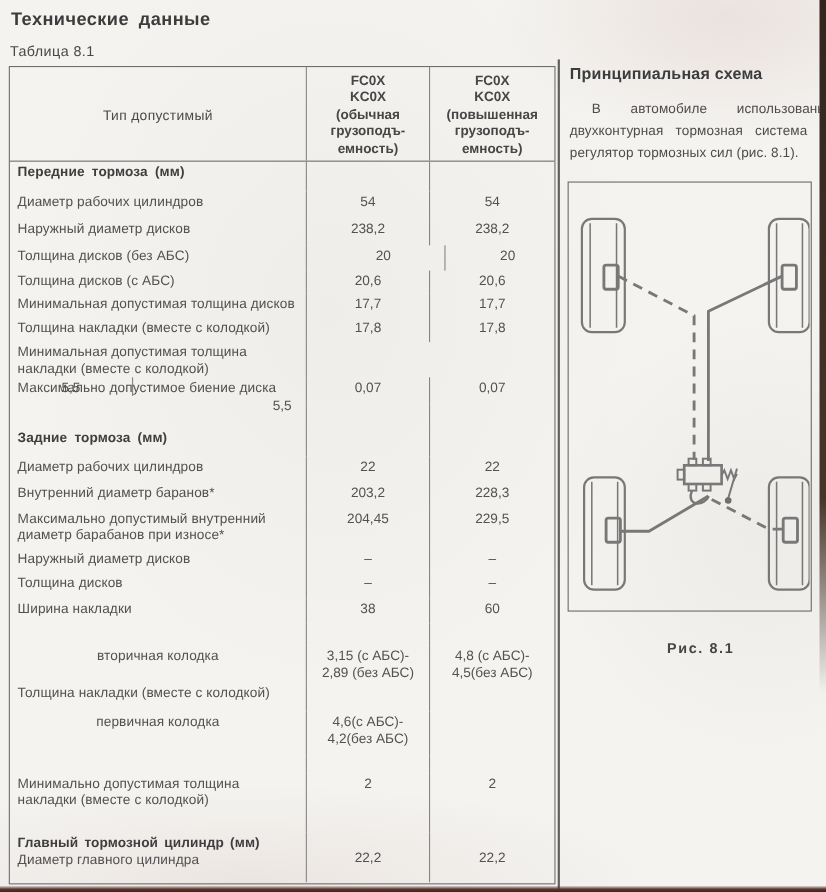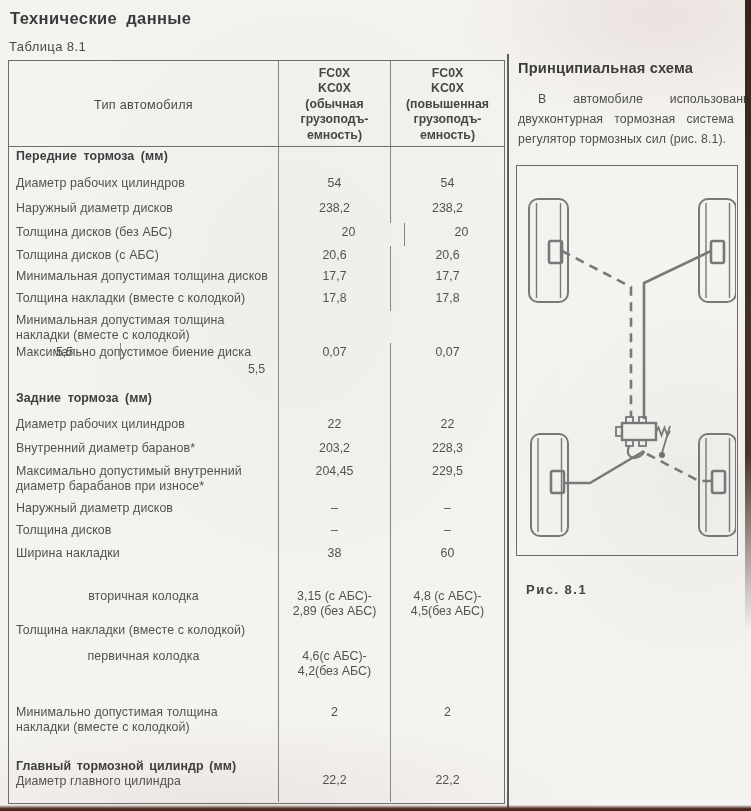--- a/index.html
+++ b/index.html
@@ -73,34 +73,34 @@
     font-size:12.3px; line-height:1.62; color:#4d4d4d;
     text-align:justify; text-indent:20px; letter-spacing:.1px;
   }
   .figure-box {
     position:absolute; left:516px; top:165px; width:222px; height:391px;
     border:1.5px solid #6a6a6a;
   }
   .figure-box svg { display:block; }
   .fig-caption {
     position:absolute; left:526px; top:582px; width:222px;
-    font-size:13px; font-weight:bold; color:#454545; letter-spacing:1.5px;
+    text-align:center; font-size:13px; font-weight:bold; color:#454545; letter-spacing:1.5px;
   }
 </style>
 </head>
 <body>
 
 <div class="page">
 
   <h1 class="page-title">Технические данные</h1>
   <div class="tbl-caption">Таблица 8.1</div>
 
   <div class="tech-table">
     <div class="thead">
-      <div class="cell lblcol">Тип автомобиля</div>
+      <div class="cell lblcol">Тип допустимый</div>
       <div class="cell v1col">FC0X
 KC0X
 (обычная
 грузоподъ-
 емность)</div>
       <div class="cell v2col">FC0X
 KC0X
 (повышенная
 грузоподъ-
 емность)</div>

